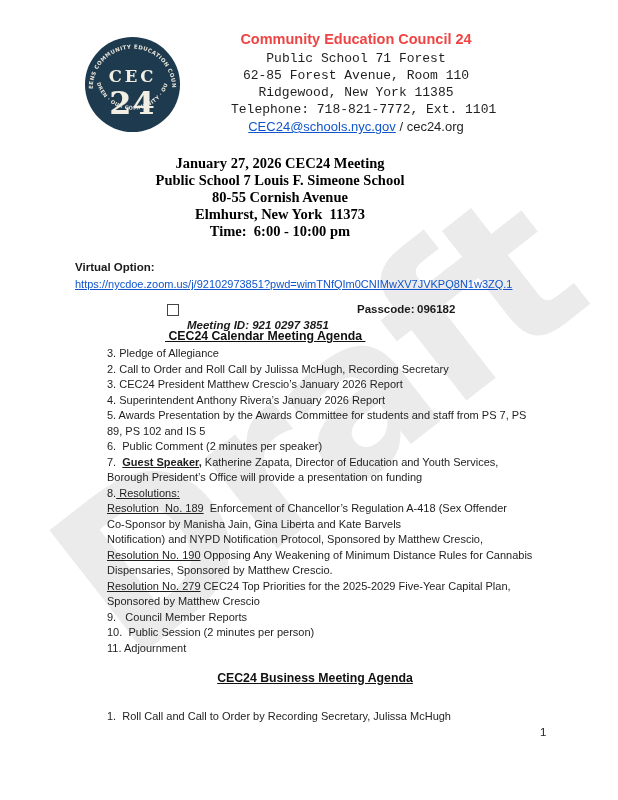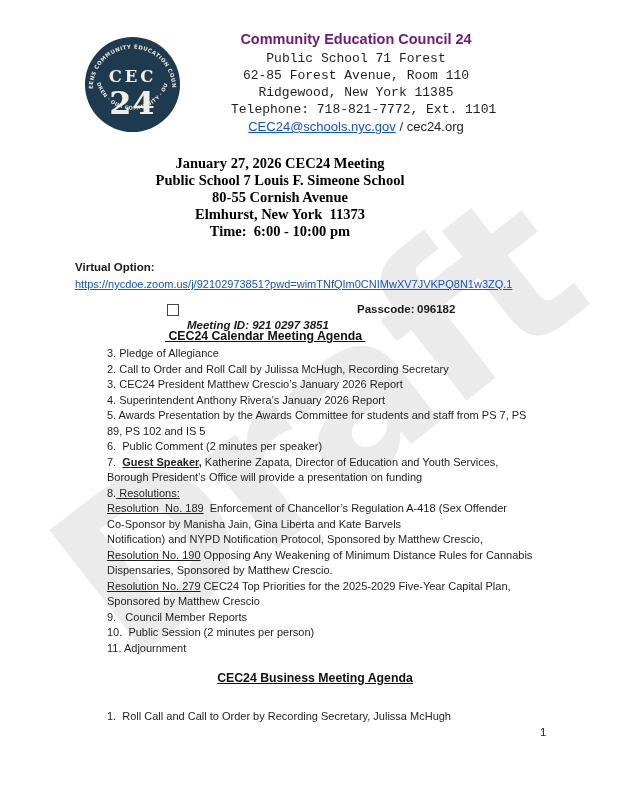--- a/index.html
+++ b/index.html
@@ -14,21 +14,21 @@
     display:flex; align-items:center; justify-content:center;
     transform:rotate(-38deg);
     font-family:"DejaVu Sans", sans-serif; font-weight:bold;
     font-size:212px; color:#ebebeb; letter-spacing:-6px;
     z-index:0; user-select:none; pointer-events:none; white-space:pre;
   }
   .content { position:relative; z-index:1; }
   
   .logo { position:absolute; left:84px; top:36px; }
   .header-text { position:absolute; left:231px; top:31px; width:250px; text-align:center; }
-  .header-title { font-size:14.5px; font-weight:bold; color:#701a75; margin-bottom:3px; white-space:nowrap; }
+  .header-title { font-size:14.5px; font-weight:bold; color:#ef4444; margin-bottom:3px; white-space:nowrap; }
   .addr-line { font-size:13px; line-height:17px; color:#1f1f1f; white-space:nowrap;font-family:Liberation Mono, monospace; }
   .email-line { font-size:13px; line-height:17px; color:#1f1f1f; white-space:nowrap; }
   a.doclink { color:#1155cc; text-decoration:underline; cursor:pointer; }
   
   .meeting-info {
     position:absolute; left:0; top:155px; width:560px; text-align:center;
     font-family:"Liberation Serif", serif; font-weight:bold; font-size:14.5px;
     line-height:17px; color:#000;
   }
   .meeting-info div { white-space:pre; }

